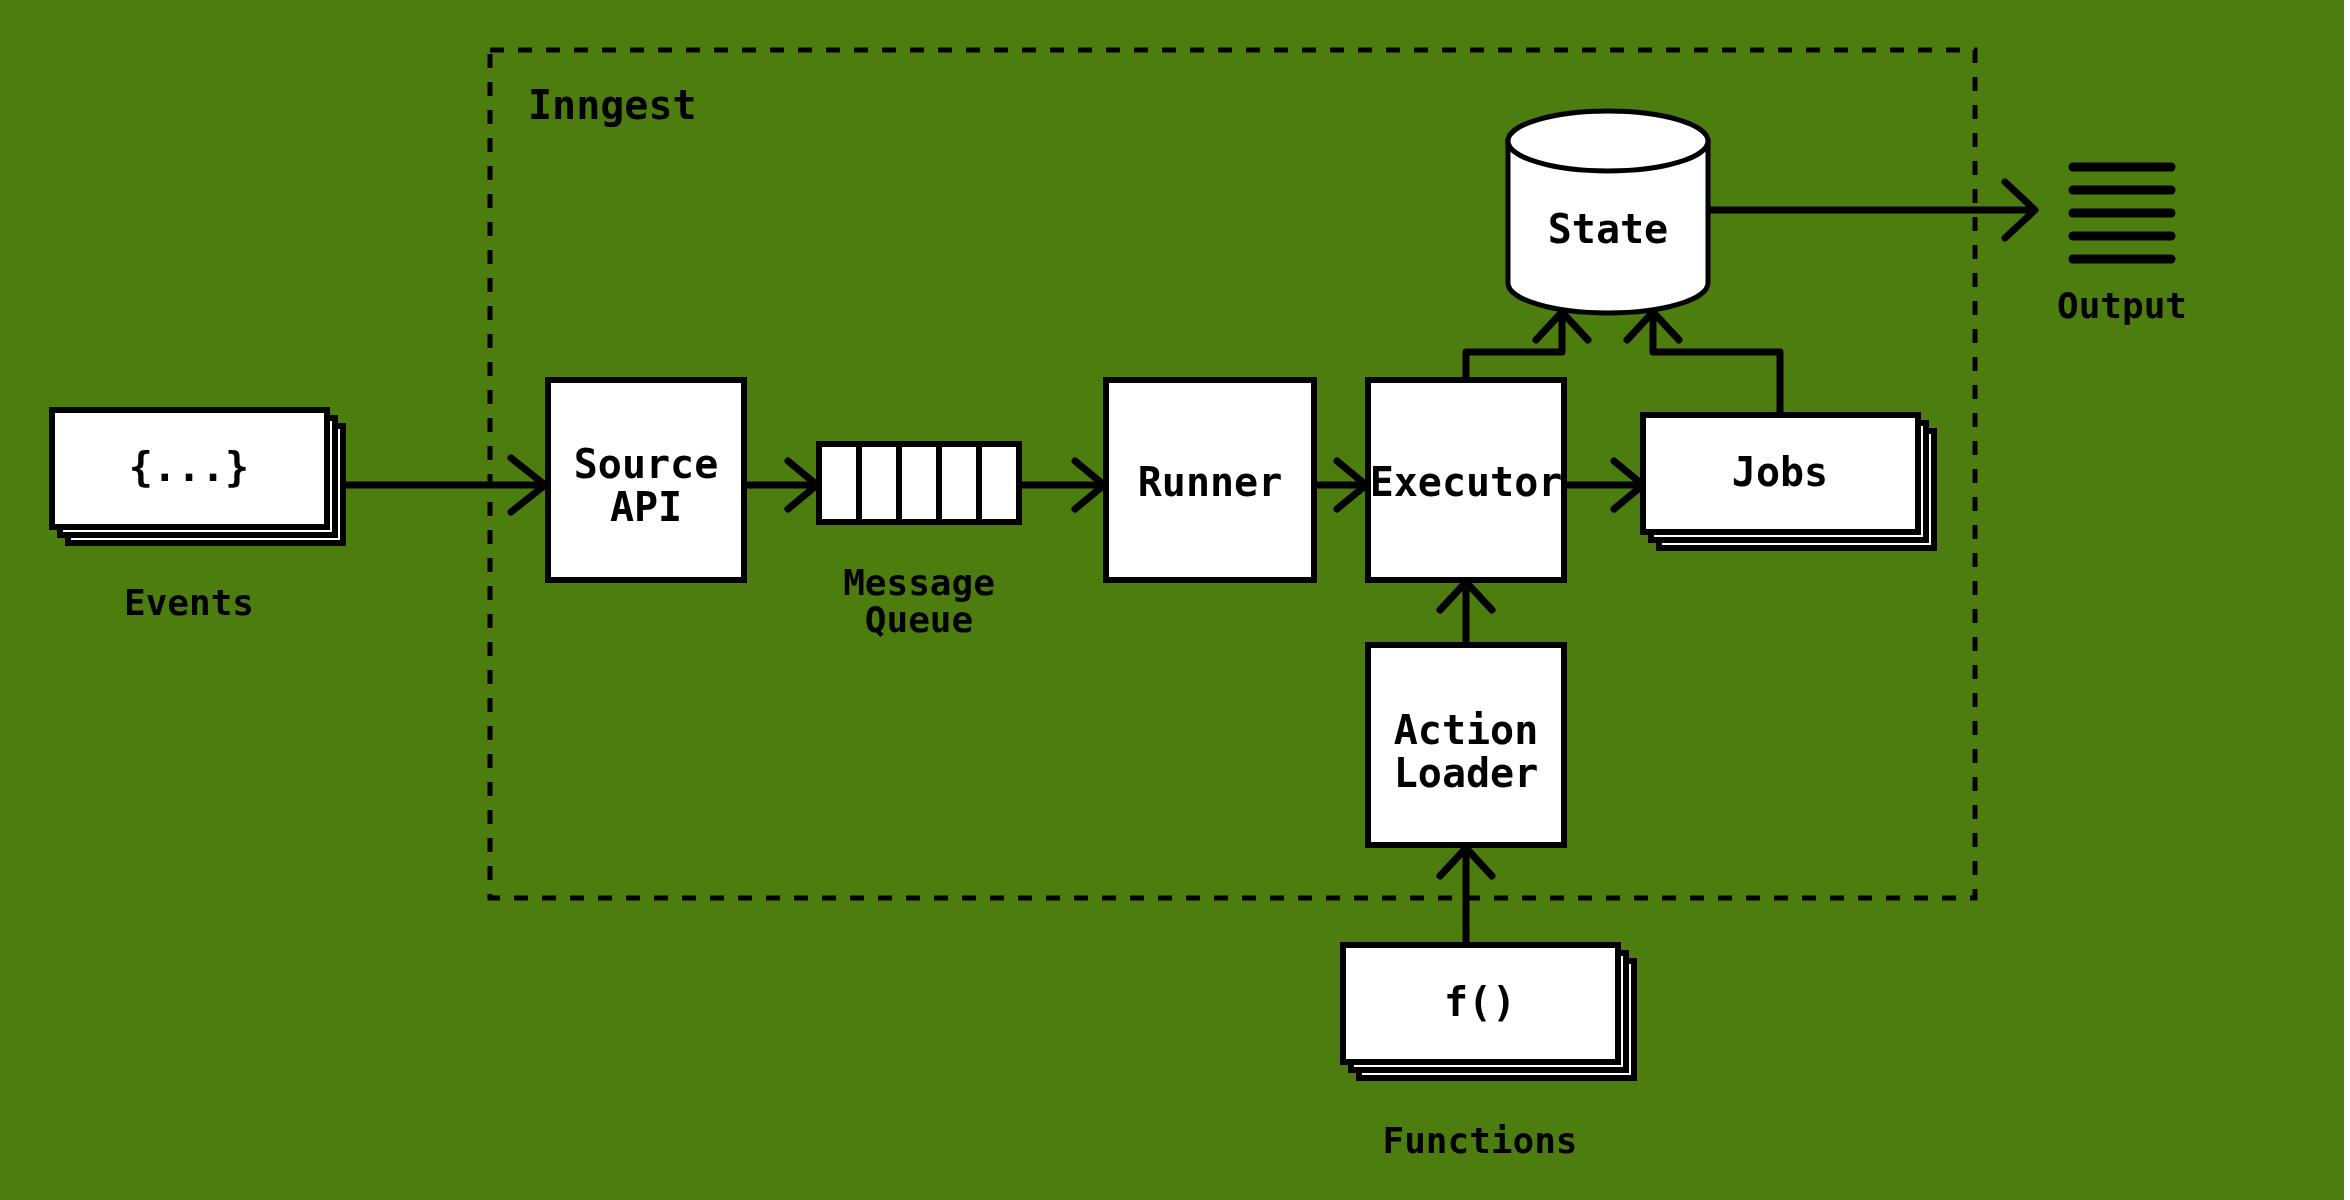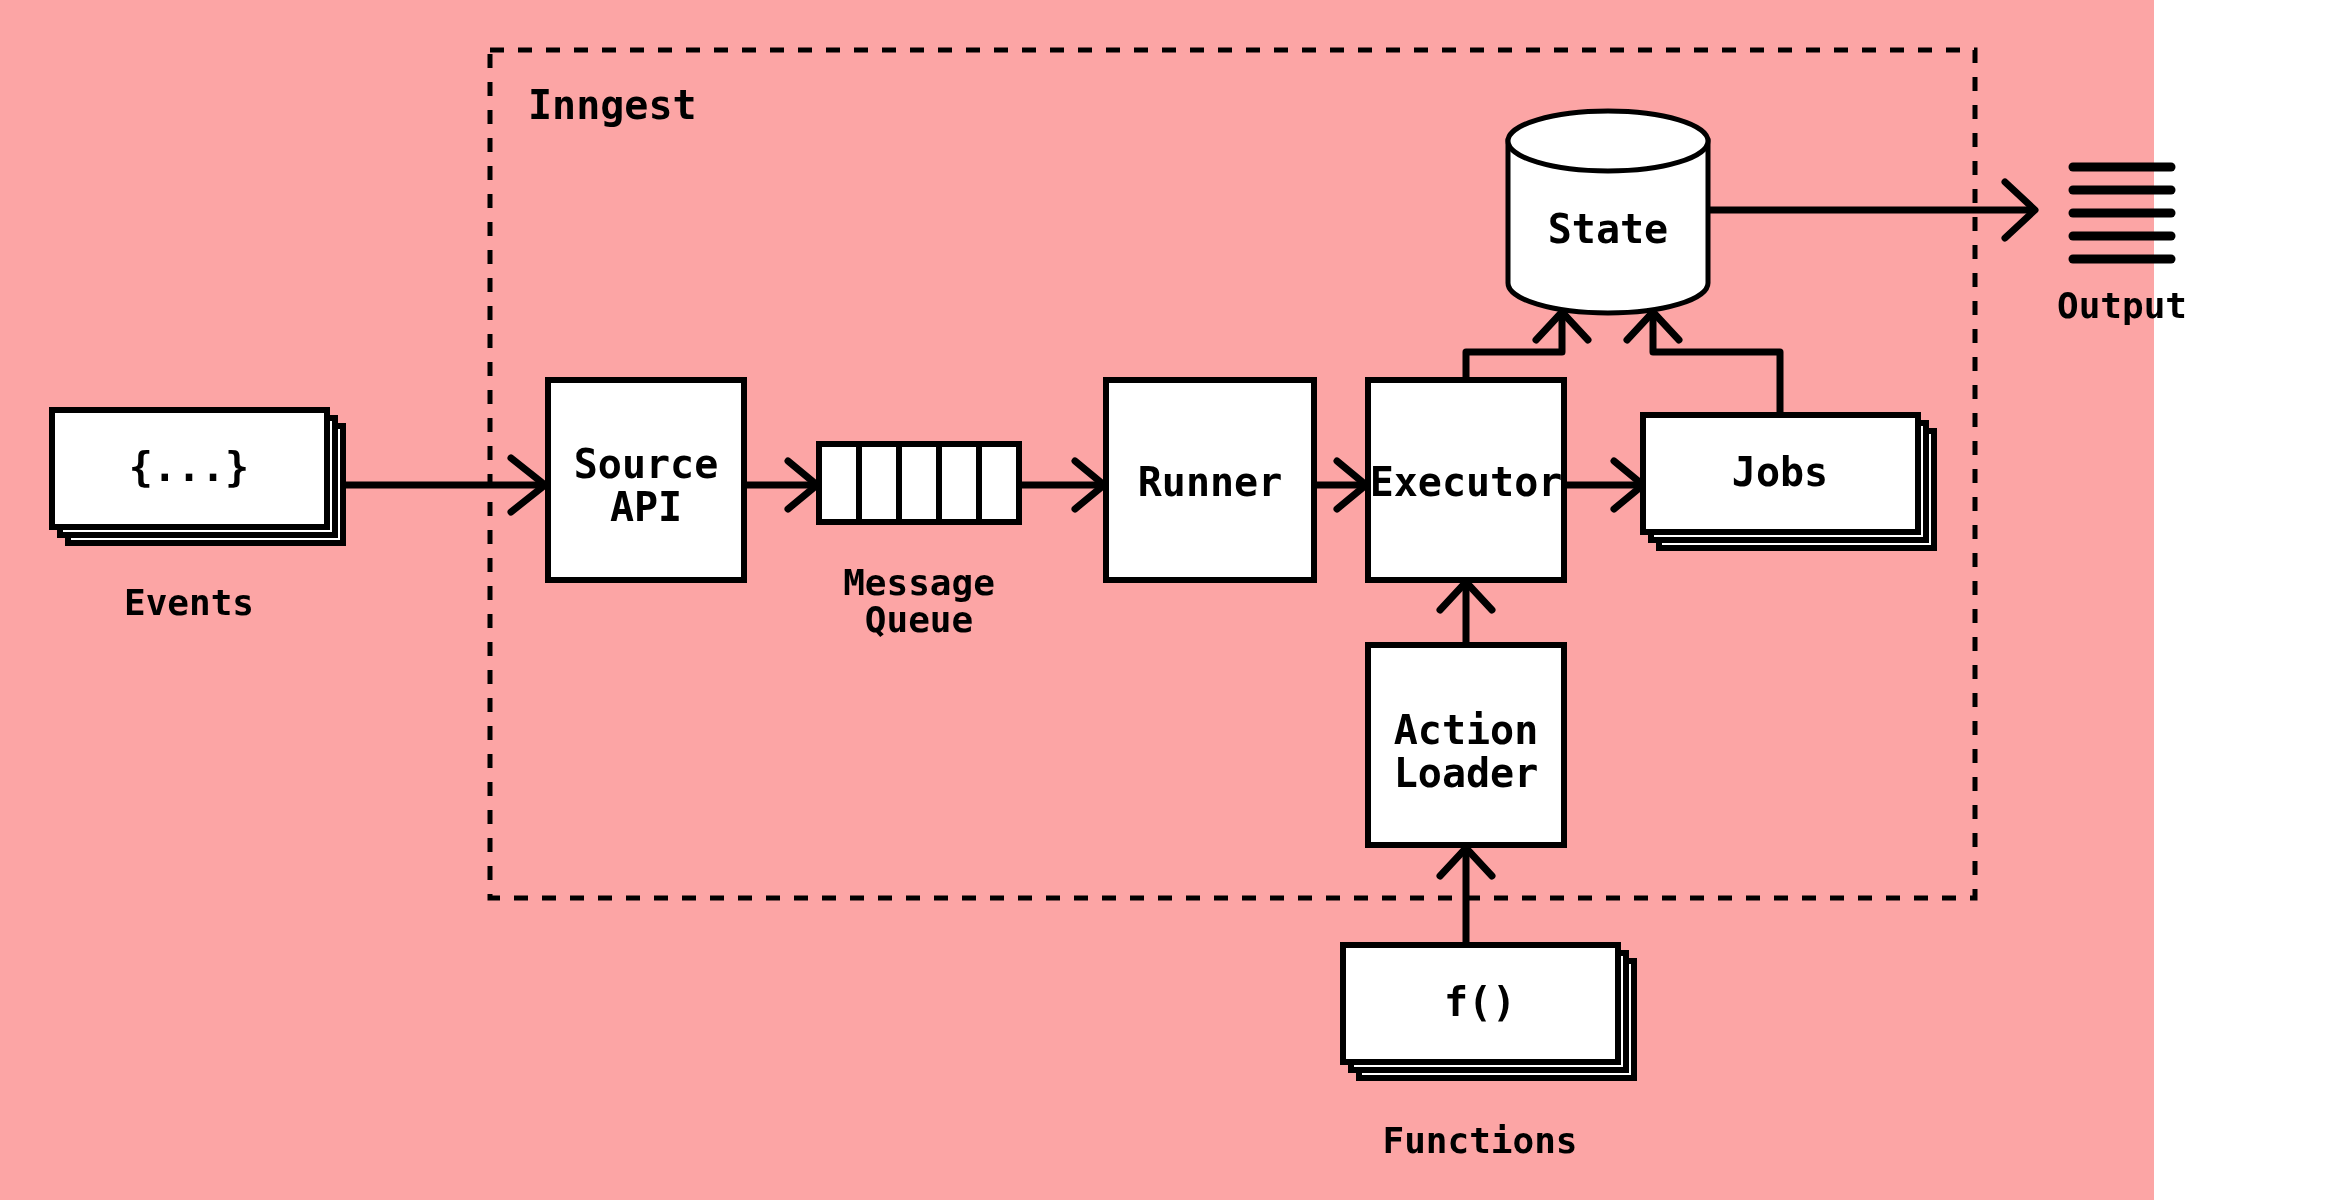--- a/index.html
+++ b/index.html
@@ -9,23 +9,23 @@
     background: #ffffff;
   }
   body {
     width: 2350px;
     height: 1200px;
     font-family: "DejaVu Sans Mono", "Liberation Mono", monospace;
     overflow: hidden;
   }
   #diagram-root {
     position: relative;
-    width: 2154px;
+    width: 2344px;
     height: 1200px;
-    background: #fca5a5;
+    background: #4d7c0f;
   }
   svg.canvas {
     position: absolute;
     top: 0;
     left: 0;
     width: 2350px;
     height: 1200px;
     display: block;
   }
   

